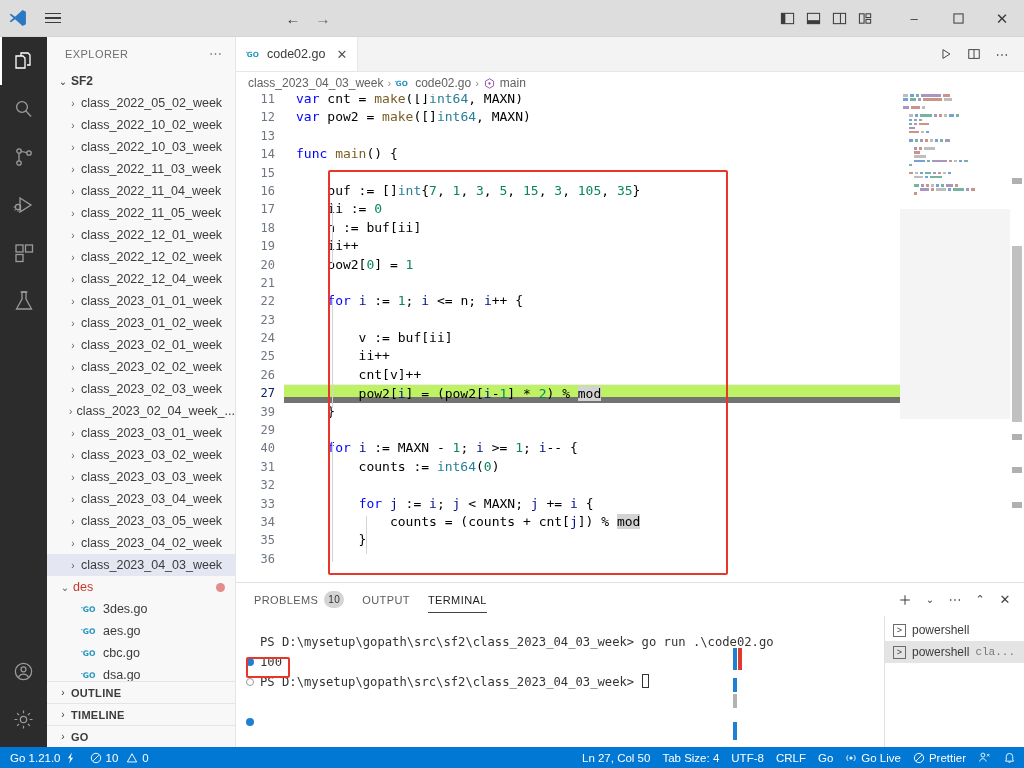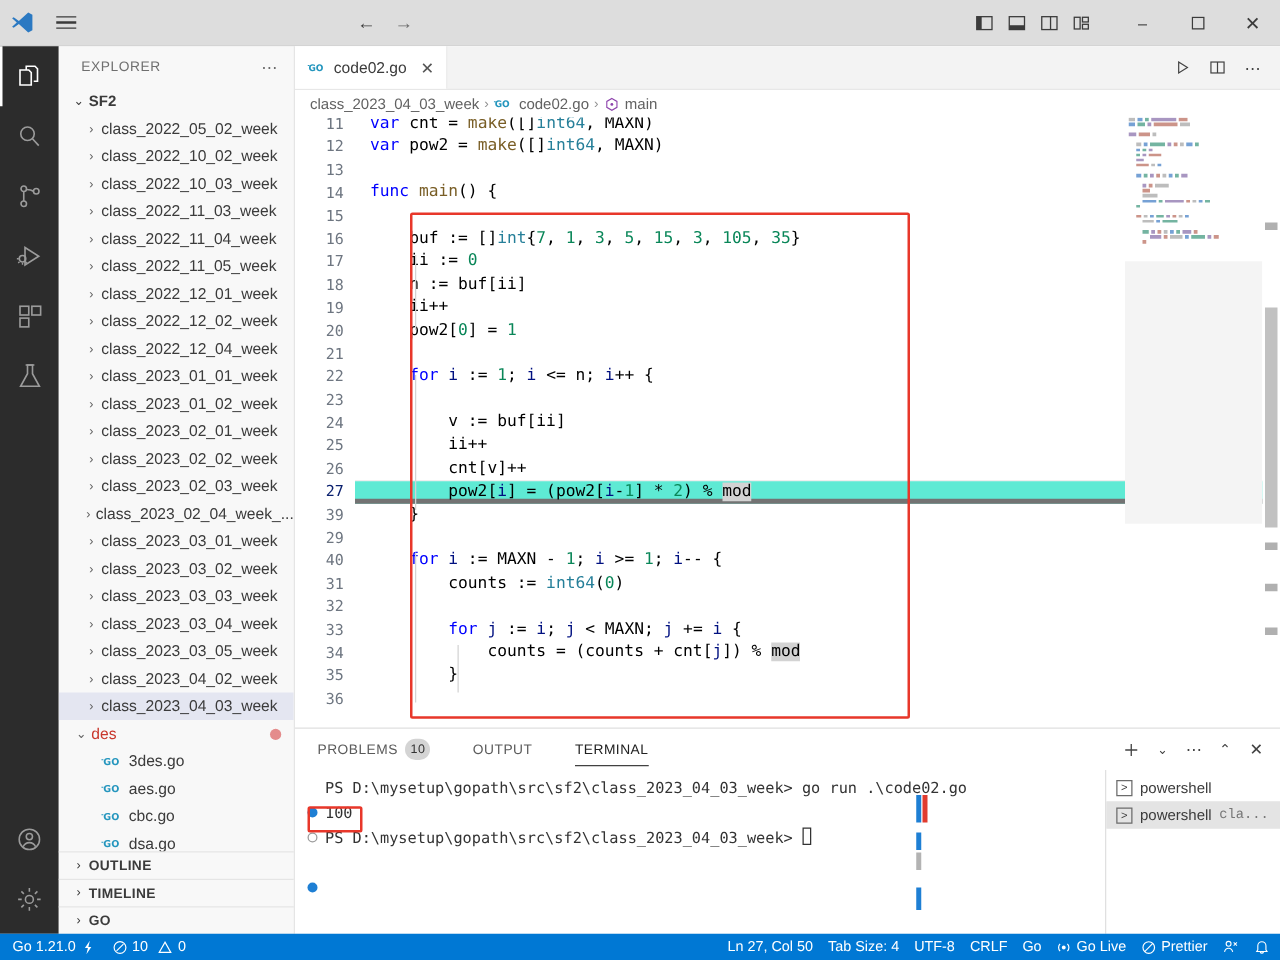--- a/index.html
+++ b/index.html
@@ -96,21 +96,21 @@
 
   .codewrap { position: relative; height: 488px; background: #ffffff; overflow: hidden; }
   .gutter { position: absolute; left: 0; top: 0; width: 48px; height: 100%;
     text-align: right; font-family: "DejaVu Sans Mono", monospace; font-size: 12px; color: #6e7681; }
   .gutter .ln { height: 18.4px; line-height: 18.4px; padding-right: 9px; }
   .gutter .ln.current { color: #0b216f; }
   .codelines { position: absolute; left: 48px; top: 0; right: 0; height: 100%;
     font-family: "DejaVu Sans Mono", monospace; font-size: 13px; line-height: 18.4px;
     white-space: pre; color: #000000; }
   .cl { height: 18.4px; padding-left: 12px; position: relative; }
-  .cl.hl { background: #5eead4; border-top: 1px solid #eeeeee; border-bottom: 4px solid #737373; height: 18.4px; }
+  .cl.hl { background: #bef264; border-top: 1px solid #eeeeee; border-bottom: 6px solid #737373; height: 18.4px; }
   .kw  { color: #0000ff; }
   .typ { color: #267f99; }
   .num { color: #098658; }
   .fn  { color: #795e26; }
   .var { color: #001080; }
   .mod-hl { background: #d3d3d3; }
   .indent-guide { position: absolute; width: 1px; background: #d3d3d3; }
   .redbox { position: absolute; border: 2.5px solid #e8372a; border-radius: 2px; pointer-events: none; }
 
   .minimap { position: absolute; right: 14px; top: 0; width: 110px; height: 100%; background: #ffffff;
@@ -118,33 +118,33 @@
   .mm-line { height: 3px; margin-bottom: 1.1px; }
   .mm-seg { display: inline-block; height: 2.6px; margin-right: 2px; vertical-align: top; }
   .mm-slider { position: absolute; left: 0; top: 0; width: 110px; height: 250px; background: rgba(0,0,0,0.045); }
   .vscroll { position: absolute; right: 0; top: 0; width: 14px; height: 100%; background: #ffffff; }
   .vscroll .thumb { position: absolute; left: 2px; width: 10px; background: #c1c1c1; border-radius: 0; }
   .vscroll .mark { position: absolute; left: 2px; width: 10px; height: 6px; background: #b0b0b0; }
 
   
   .panel { position: absolute; left: 236px; top: 582px; width: 788px; height: 165px;
     background: #ffffff; border-top: 1px solid #e0e0e0; }
-  .panel-tabs { height: 33px; display: flex; padding-left: 9px; gap: 16px; position: relative; }
+  .panel-tabs { height: 33px; display: flex; padding-left: 9px; gap: 0; position: relative; }
   .ptab { font-size: 11px; letter-spacing: .4px; text-transform: uppercase; color: #5b5b5b;
     padding: 0 9px; height: 33px; display: flex; align-items: center; cursor: pointer; position: relative; }
   .ptab.active { color: #222222; }
   .ptab.active::after { content:''; position: absolute; left: 9px; right: 9px; bottom: 3px; height: 1px; background: #424242; }
   .pbadge { display: inline-block; margin-left: 6px; min-width: 17px; height: 17px; line-height: 17px;
     border-radius: 9px; background: #d4d4d4; color: #333; font-size: 10px; text-align: center; padding: 0 4px; }
   .panel-actions { margin-left: auto; display: flex; align-items: center; gap: 5px; padding-right: 9px; }
   .panel-actions .pa { width: 20px; height: 20px; display: flex; align-items: center; justify-content: center;
     color: #424242; font-size: 13px; cursor: pointer; }
 
   .term-body { position: absolute; left: 0; top: 33px; right: 0; bottom: 0; display: flex; }
-  .term-main { position: relative; flex: 1; overflow: hidden; }
+  .term-main { position: relative; flex: 1; overflow: hidden; margin-top: 12px; }
   .term-lines { font-family: "DejaVu Sans Mono", monospace; font-size: 12.2px; line-height: 20px;
     color: #333333; padding-left: 24px; padding-top: 4px; white-space: pre; }
   .term-lines .cmd { color: #333333; }
   .term-deco { position: absolute; left: 9px; width: 10px; display: flex; align-items: center; justify-content: center; }
   .deco-dot { width: 8px; height: 8px; border-radius: 50%; background: #1e7fd4; }
   .deco-ring { width: 8px; height: 8px; border-radius: 50%; border: 1px solid #9a9a9a; }
   .term-cursor { display: inline-block; width: 7px; height: 14px; border: 1px solid #333; vertical-align: -2px; }
   .term-scroll { position: absolute; right: 140px; top: 0; width: 14px; height: 100%; }
   .term-scroll .tm { position: absolute; left: 3px; width: 4px; }
   .term-sidebar { width: 140px; border-left: 1px solid #e0e0e0; padding-top: 3px; }

